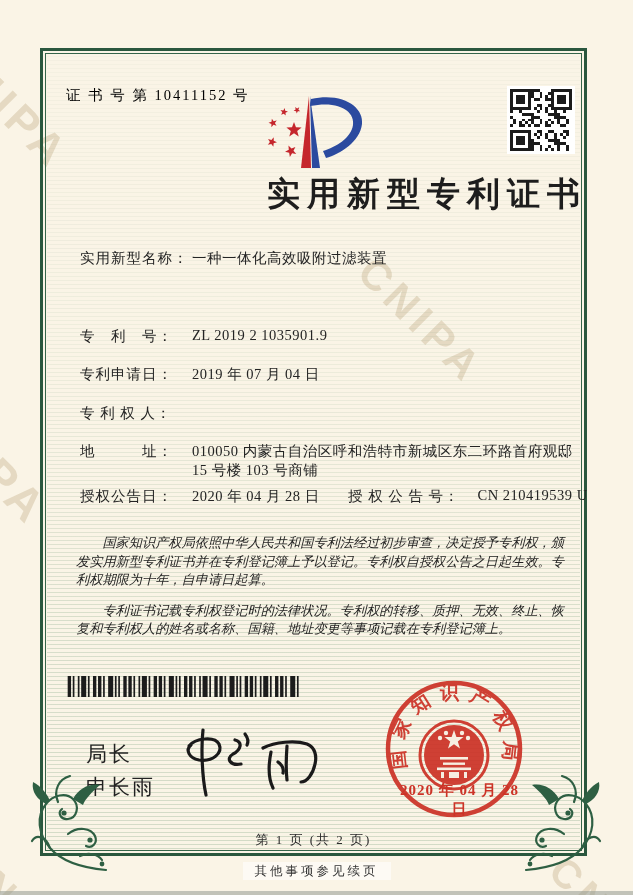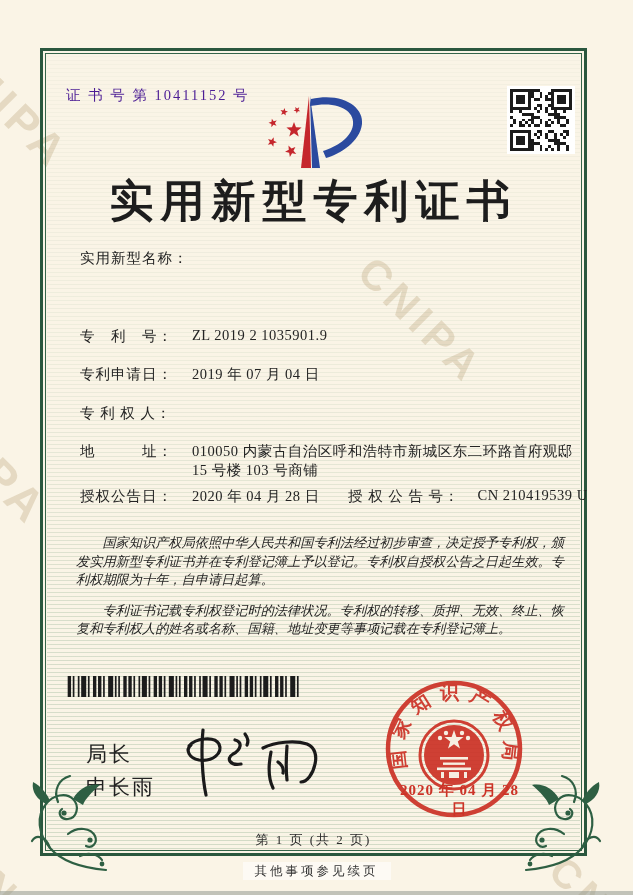--- a/index.html
+++ b/index.html
@@ -13,22 +13,22 @@
   
   .frame{position:absolute;left:40px;top:48px;width:547px;height:808px;
          border:3px solid #2a573e;z-index:2;box-sizing:border-box;}
   .frame-inner{position:absolute;left:2px;top:2px;right:2px;bottom:2px;
                border:1px solid #35654a;}
   .frame-inner::before{content:"";position:absolute;inset:1px;
       background:repeating-linear-gradient(0deg, rgba(124,162,128,0.30) 0 1px, rgba(0,0,0,0) 1px 4px);
       -webkit-mask-image:linear-gradient(180deg, rgba(0,0,0,0.15) 0%, rgba(0,0,0,0.35) 40%, rgba(0,0,0,0.9) 72%, #000 100%);
               mask-image:linear-gradient(180deg, rgba(0,0,0,0.15) 0%, rgba(0,0,0,0.35) 40%, rgba(0,0,0,0.9) 72%, #000 100%);}
   .content{position:absolute;z-index:3;}
-  .cert-no{left:66px;top:86px;font-size:14.5px;letter-spacing:2px;color:#4c1d95;}
-  .title{left:40px;top:172px;width:547px;text-align:center;font-size:44px;font-weight:bold;
+  .cert-no{left:66px;top:86px;font-size:14.5px;letter-spacing:2px;color:#000000;}
+  .title{left:40px;top:172px;width:547px;text-align:right;font-size:33px;font-weight:bold;
          letter-spacing:7px;color:#1d1d1d;}
   .field{left:80px;display:flex;font-size:14.5px;color:#242424;}
   .flabel{width:112px;flex:none;letter-spacing:1px;}
   .fvalue{letter-spacing:0.5px;}
   .field.auto .flabel{width:auto;margin-right:18px;}
   .addr .fvalue{width:388px;line-height:19px;}
   .paras{left:64px;top:522px;width:512px;font-size:13.2px;line-height:18.6px;
          font-style:italic;color:#1f1f1f;text-align:justify;}
   .paras p{margin:12px;text-indent:2em;}
   .officials{left:86px;top:738px;font-size:21px;color:#222;letter-spacing:2px;line-height:33px;}
@@ -283,20 +283,21 @@
         <rect x="14" y="20" width="1" height="1"></rect>
         <rect x="16" y="20" width="1" height="1"></rect>
         <rect x="19" y="20" width="1" height="1"></rect>
       </g>
   </svg>
 
   <div class="content abs title">实用新型专利证书</div>
 
   <div class="content abs field" style="top:249px;">
     <span class="flabel">实用新型名称：</span>
+    <span class="fvalue">一种一体化高效吸附过滤装置</span>
   </div>
   <div class="content abs field" style="top:327px;">
     <span class="flabel">专　利　号：</span>
     <span class="fvalue">ZL 2019 2 1035901.9</span>
   </div>
   <div class="content abs field" style="top:365px;">
     <span class="flabel">专利申请日：</span>
     <span class="fvalue">2019 年 07 月 04 日</span>
   </div>
   <div class="content abs field" style="top:404px;">

